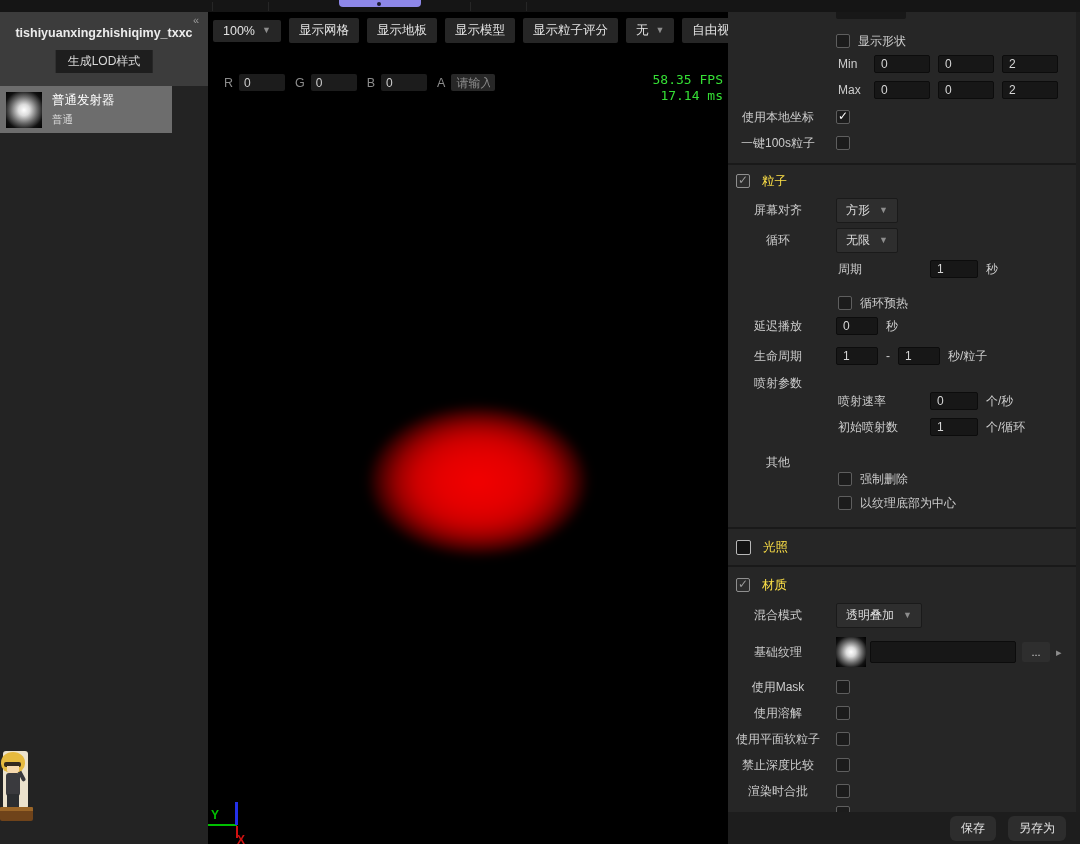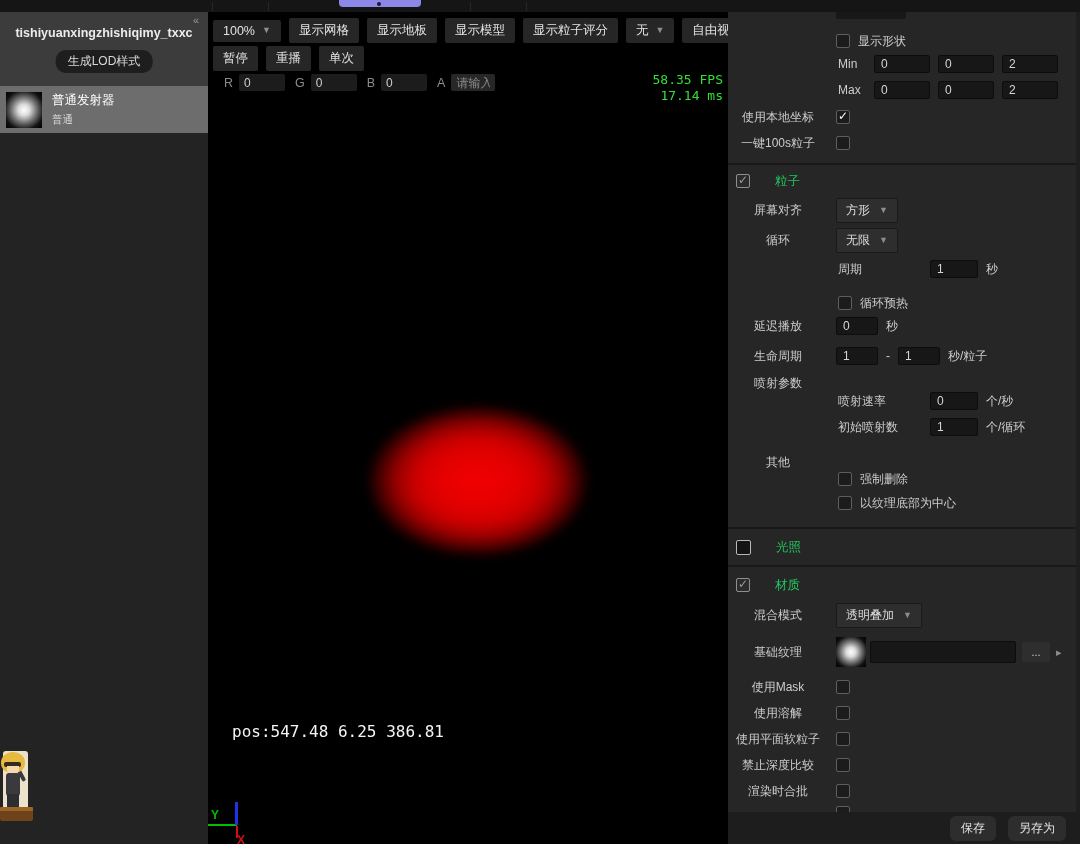--- a/index.html
+++ b/index.html
@@ -11,22 +11,22 @@
   #topstrip { position:absolute; left:0; top:0; width:1080px; height:12px; background:#151515; }
   .topstrip-divider { position:absolute; top:2px; width:1px; height:9px; background:#262626; }
   #active-tab { position:absolute; left:339px; top:-4px; width:82px; height:11px; background:#8d87e8; border-radius:4px; }
   #active-tab .dot { position:absolute; left:38px; top:6px; width:4px; height:4px; background:#1a1a2e; border-radius:50%; }
 
   
   #sidebar { position:absolute; left:0; top:12px; width:208px; height:832px; background:#232323; }
   #sidebar-header { position:relative; width:208px; height:74px; background:#3c3c3c; }
   #collapse { position:absolute; right:10px; top:2px; color:#9a9a9a; font-size:11px; letter-spacing:-1px; cursor:pointer; }
   #sb-title { position:absolute; left:0; top:14px; width:208px; text-align:center; color:#ececec; font-size:12.5px; font-weight:bold; }
-  #lod-btn { position:absolute; left:50%; transform:translateX(-50%); top:38px; background:#1e1e1e; color:#d8d8d8; font-size:12px; padding:3px 12px; border-radius:10px; white-space:nowrap; cursor:pointer; }
-  #emitter-item { position:absolute; left:0; top:74px; width:208px; height:47px; background:#6d6d6d; display:flex; align-items:center; }
+  #lod-btn { position:absolute; left:50%; transform:translateX(-50%); top:38px; background:#1e1e1e; color:#d8d8d8; font-size:12px; padding:3px 12px; border-radius:0; white-space:nowrap; cursor:pointer; }
+  #emitter-item { position:absolute; left:0; top:74px; width:172px; height:47px; background:#6d6d6d; display:flex; align-items:center; }
   .glow-thumb { width:36px; height:36px; margin-left:6px; background:radial-gradient(circle at 50% 50%, #ffffff 0%, #dcdcdc 22%, #6a6a6a 52%, #111 78%, #000 100%); background-color:#000; flex:0 0 auto; }
   #emitter-texts { margin-left:10px; }
   #emitter-name { color:#fff; font-size:12.5px; }
   #emitter-type { color:#d9d9d9; font-size:10.5px; margin-top:4px; }
 
   
   #mascot { position:absolute; left:0; top:733px; width:36px; height:78px; }
   #mascot .panelbg { position:absolute; left:3px; top:6px; width:25px; height:58px; background:#ece2cc; border-radius:3px; }
   #mascot .hair { position:absolute; left:1px; top:7px; width:24px; height:21px; background:#e6ba3f; border-radius:55% 55% 48% 48%; }
   #mascot .fringe { position:absolute; left:4px; top:17px; width:17px; height:5px; background:#33291f; border-radius:2px; }
@@ -65,21 +65,21 @@
   .lbl { width:100px; text-align:center; margin-right:8px; color:#cccccc; font-size:12px; flex:0 0 auto; }
   .lbl-left { color:#cccccc; font-size:12px; margin-right:8px; }
   .unit { color:#cccccc; font-size:12px; margin-left:8px; }
   .inp { background:#171717; border:1px solid #0c0c0c; border-radius:2px; color:#d6d6d6; font-size:12px; height:18px; padding:0 6px; }
   .cb { width:14px; height:14px; background:#1c1c1c; border:1px solid #5e5e5e; border-radius:2px; position:relative; flex:0 0 auto; cursor:pointer; }
   .cb.ck::after { content:"✓"; position:absolute; left:1px; top:-2px; color:#ffffff; font-size:12px; font-weight:bold; }
   .cb.dim { border-color:#8f8f8f; background:#2c2c2c; }
   .cb.dim::after { content:"✓"; position:absolute; left:1px; top:-2px; color:#9c9c9c; font-size:12px; font-weight:bold; }
   .cb.empty { border-color:#b8b8b8; background:#141414; width:15px; height:15px; }
   .cb-lbl { color:#cccccc; font-size:12px; margin-left:8px; }
-  .section-lbl { color:#22c55e; font-size:12.5px; margin-left:25px; }
+  .section-lbl { color:#fde047; font-size:12.5px; margin-left:12px; }
   .dd { display:inline-flex; align-items:center; gap:9px; background:#2e2e2e; border:1px solid #1a1a1a; padding:3px 9px; border-radius:2px; color:#dedede; font-size:12px; cursor:pointer; white-space:nowrap; }
   .sep { position:absolute; left:0; width:352px; height:2px; background:#191919; }
   #cut-input { position:absolute; left:108px; top:0px; width:70px; height:7px; background:#181818; border-radius:0 0 2px 2px; }
   #tex-field { width:146px; height:22px; background:#171717; border:1px solid #0c0c0c; border-radius:2px; margin-left:4px; }
   #browse-btn { width:28px; height:20px; background:#2e2e2e; border-radius:2px; color:#cfcfcf; font-size:11px; display:flex; align-items:center; justify-content:center; margin-left:6px; cursor:pointer; }
   #tex-arrow { color:#8d8d8d; font-size:11px; margin-left:6px; cursor:pointer; }
   #panel-footer { position:absolute; left:0; top:800px; width:352px; height:32px; background:#1d1d1d; z-index:2; display:flex; align-items:center; justify-content:flex-end; gap:12px; padding-right:14px; }
   .fbtn { background:#2d2d2d; color:#e0e0e0; font-size:12px; padding:4px 11px; border-radius:6px; cursor:pointer; white-space:nowrap; }
   #scrollbar { position:absolute; right:0; top:0; width:4px; height:832px; background:#1e1e1e; }
 </style>
@@ -136,44 +136,38 @@
       <div class="vbtn">显示粒子评分</div>
       <div class="vbtn">
           <span>无</span>
           <span class="caret">▼</span>
         </div>
       <div class="vbtn">
           <span>自由视角</span>
           <span class="caret">▼</span>
         </div>
     </div>
-    <div class="vp-toolbar" style="top:34px">
-      <div class="vbtn">暂停</div>
-      <div class="vbtn">重播</div>
-      <div class="vbtn">单次</div>
-    </div>
     <div id="rgba-row">
       <span class="rgba-lbl">R</span>
       <input class="rgba-inp" value="0" style="">
       <span class="rgba-lbl">G</span>
       <input class="rgba-inp" value="0" style="">
       <span class="rgba-lbl">B</span>
       <input class="rgba-inp" value="0" style="">
       <span class="rgba-lbl">A</span>
       <input class="rgba-inp a" placeholder="请输入" style="">
     </div>
     <div id="fps-block">
       <div>58.35 FPS</div>
       <div>17.14 ms</div>
     </div>
 
     <div id="particle-blob"></div>
 
     <div id="camera-overlay">
-      <div>pos:547.48 6.25 386.81</div>
       
       
       
       
     </div>
 
     <div id="gizmo">
       <div class="axis-y-label">Y</div>
       <div class="axis-y-line"></div>
       <div class="axis-z-line"></div>

